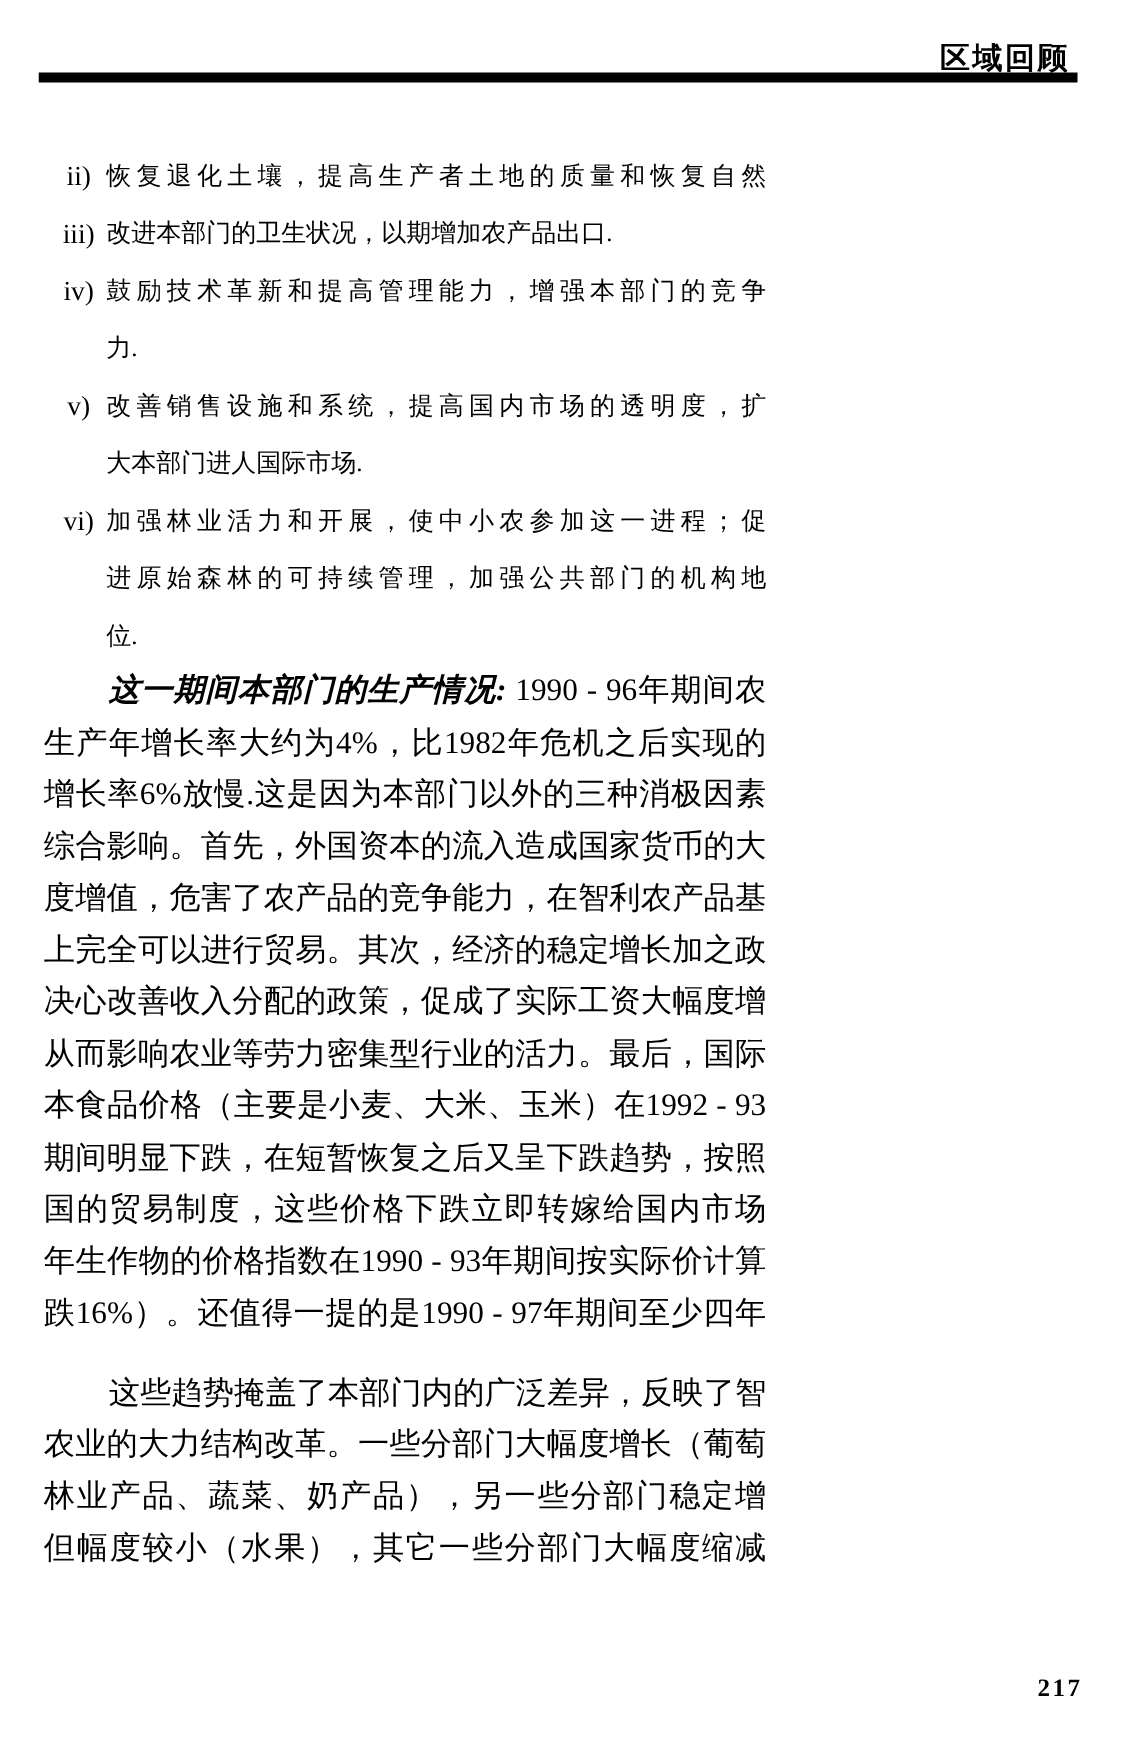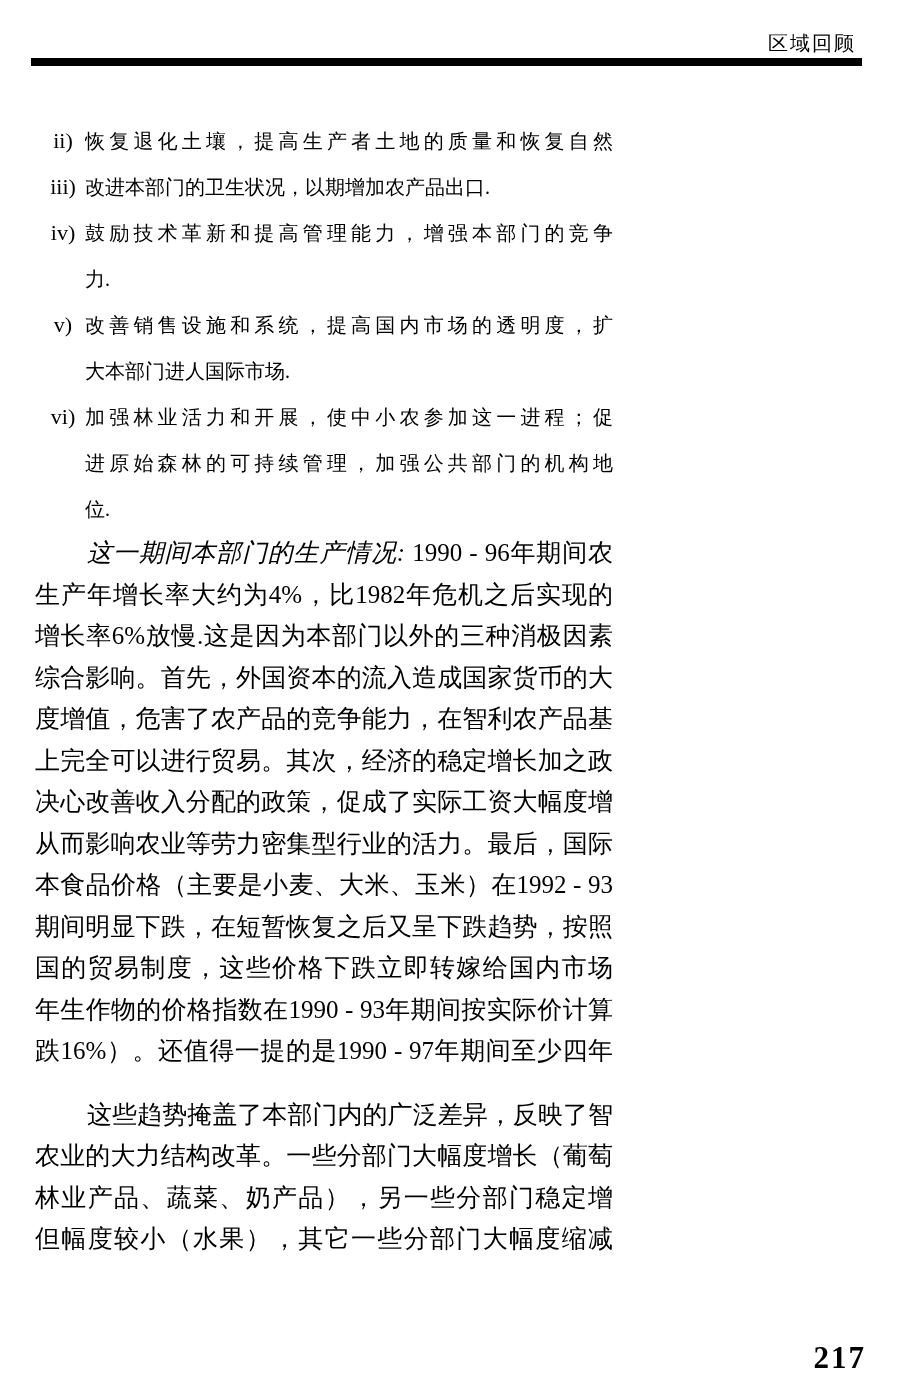--- a/index.html
+++ b/index.html
@@ -10,22 +10,22 @@
     height: 1400px;
     background: #ffffff;
     color: #000000;
     font-family: "Liberation Serif", "DejaVu Serif", serif;
     overflow: hidden;
   }
   .header-title {
     position: absolute;
     top: 30px;
     right: 44px;
-    font-size: 20px;
-    font-weight: normal;
+    font-size: 24px;
+    font-weight: bold;
     letter-spacing: 2px;
   }
   .header-rule {
     position: absolute;
     top: 58px;
     left: 31px;
     width: 831px;
     height: 8px;
     background: #000000;
   }
@@ -60,28 +60,28 @@
   }
   .para { margin-top: 0; }
   .para .line {
     font-size: 25px;
     line-height: 41.5px;
     height: 41.5px;
   }
   .para .line.indent { padding-left: 52px; }
   .para-2 { margin-top: 22px; }
   .lead {
-    font-weight: normal;
+    font-weight: bold;
     font-style: italic;
   }
   .page-number {
     position: absolute;
     top: 1340px;
     right: 34px;
-    font-size: 31px;
+    font-size: 20px;
     font-weight: bold;
     letter-spacing: 2px;
   }
 </style>
 </head>
 <body>
 
 <div class="page">
 
   <div class="header-title">区域回顾</div>

